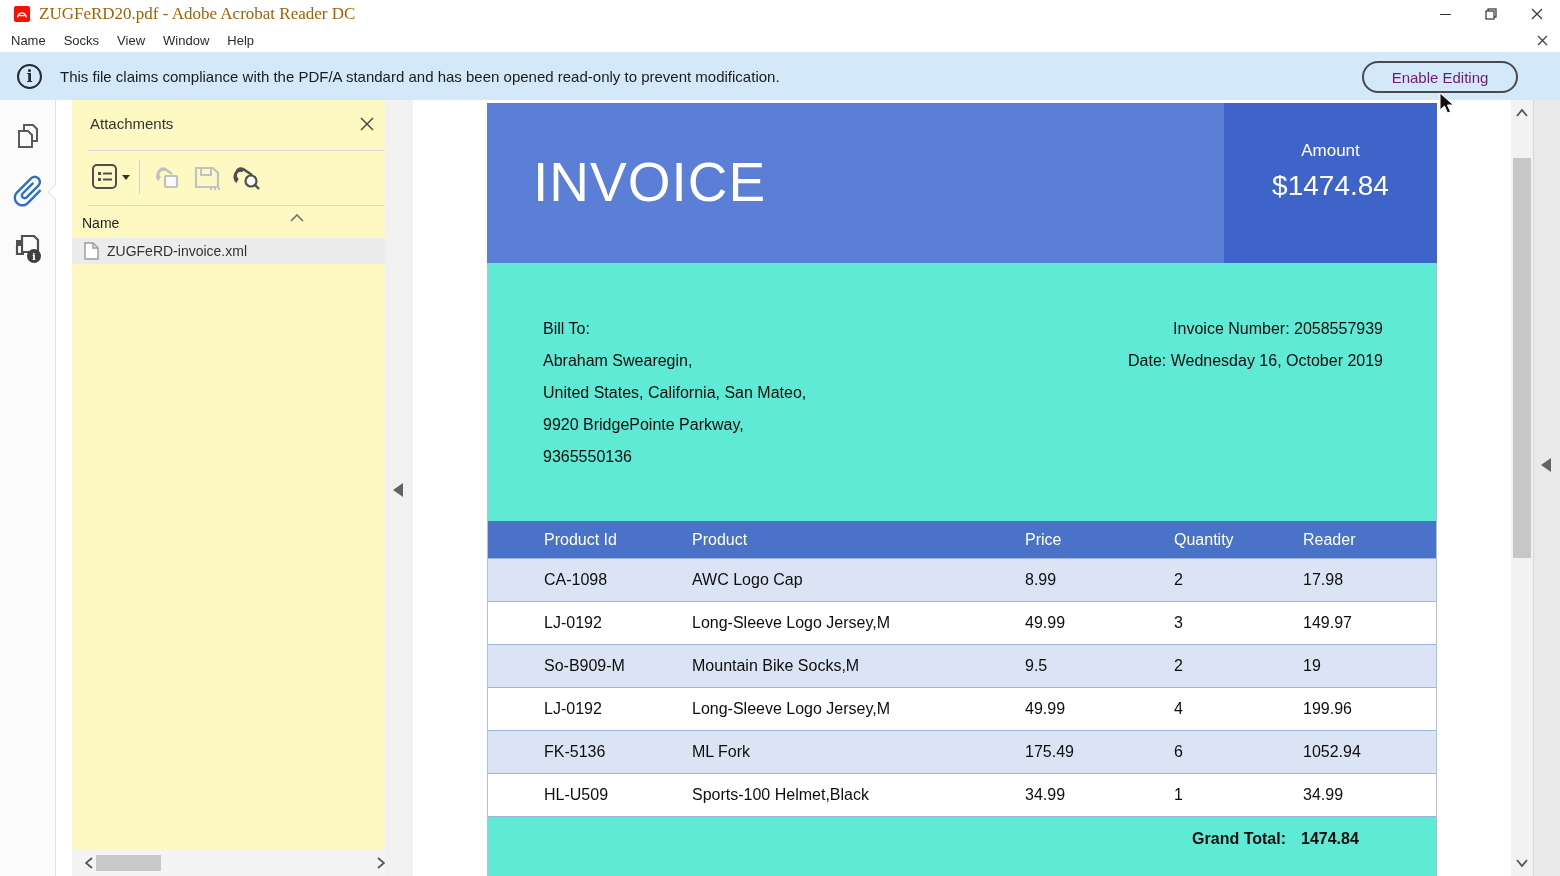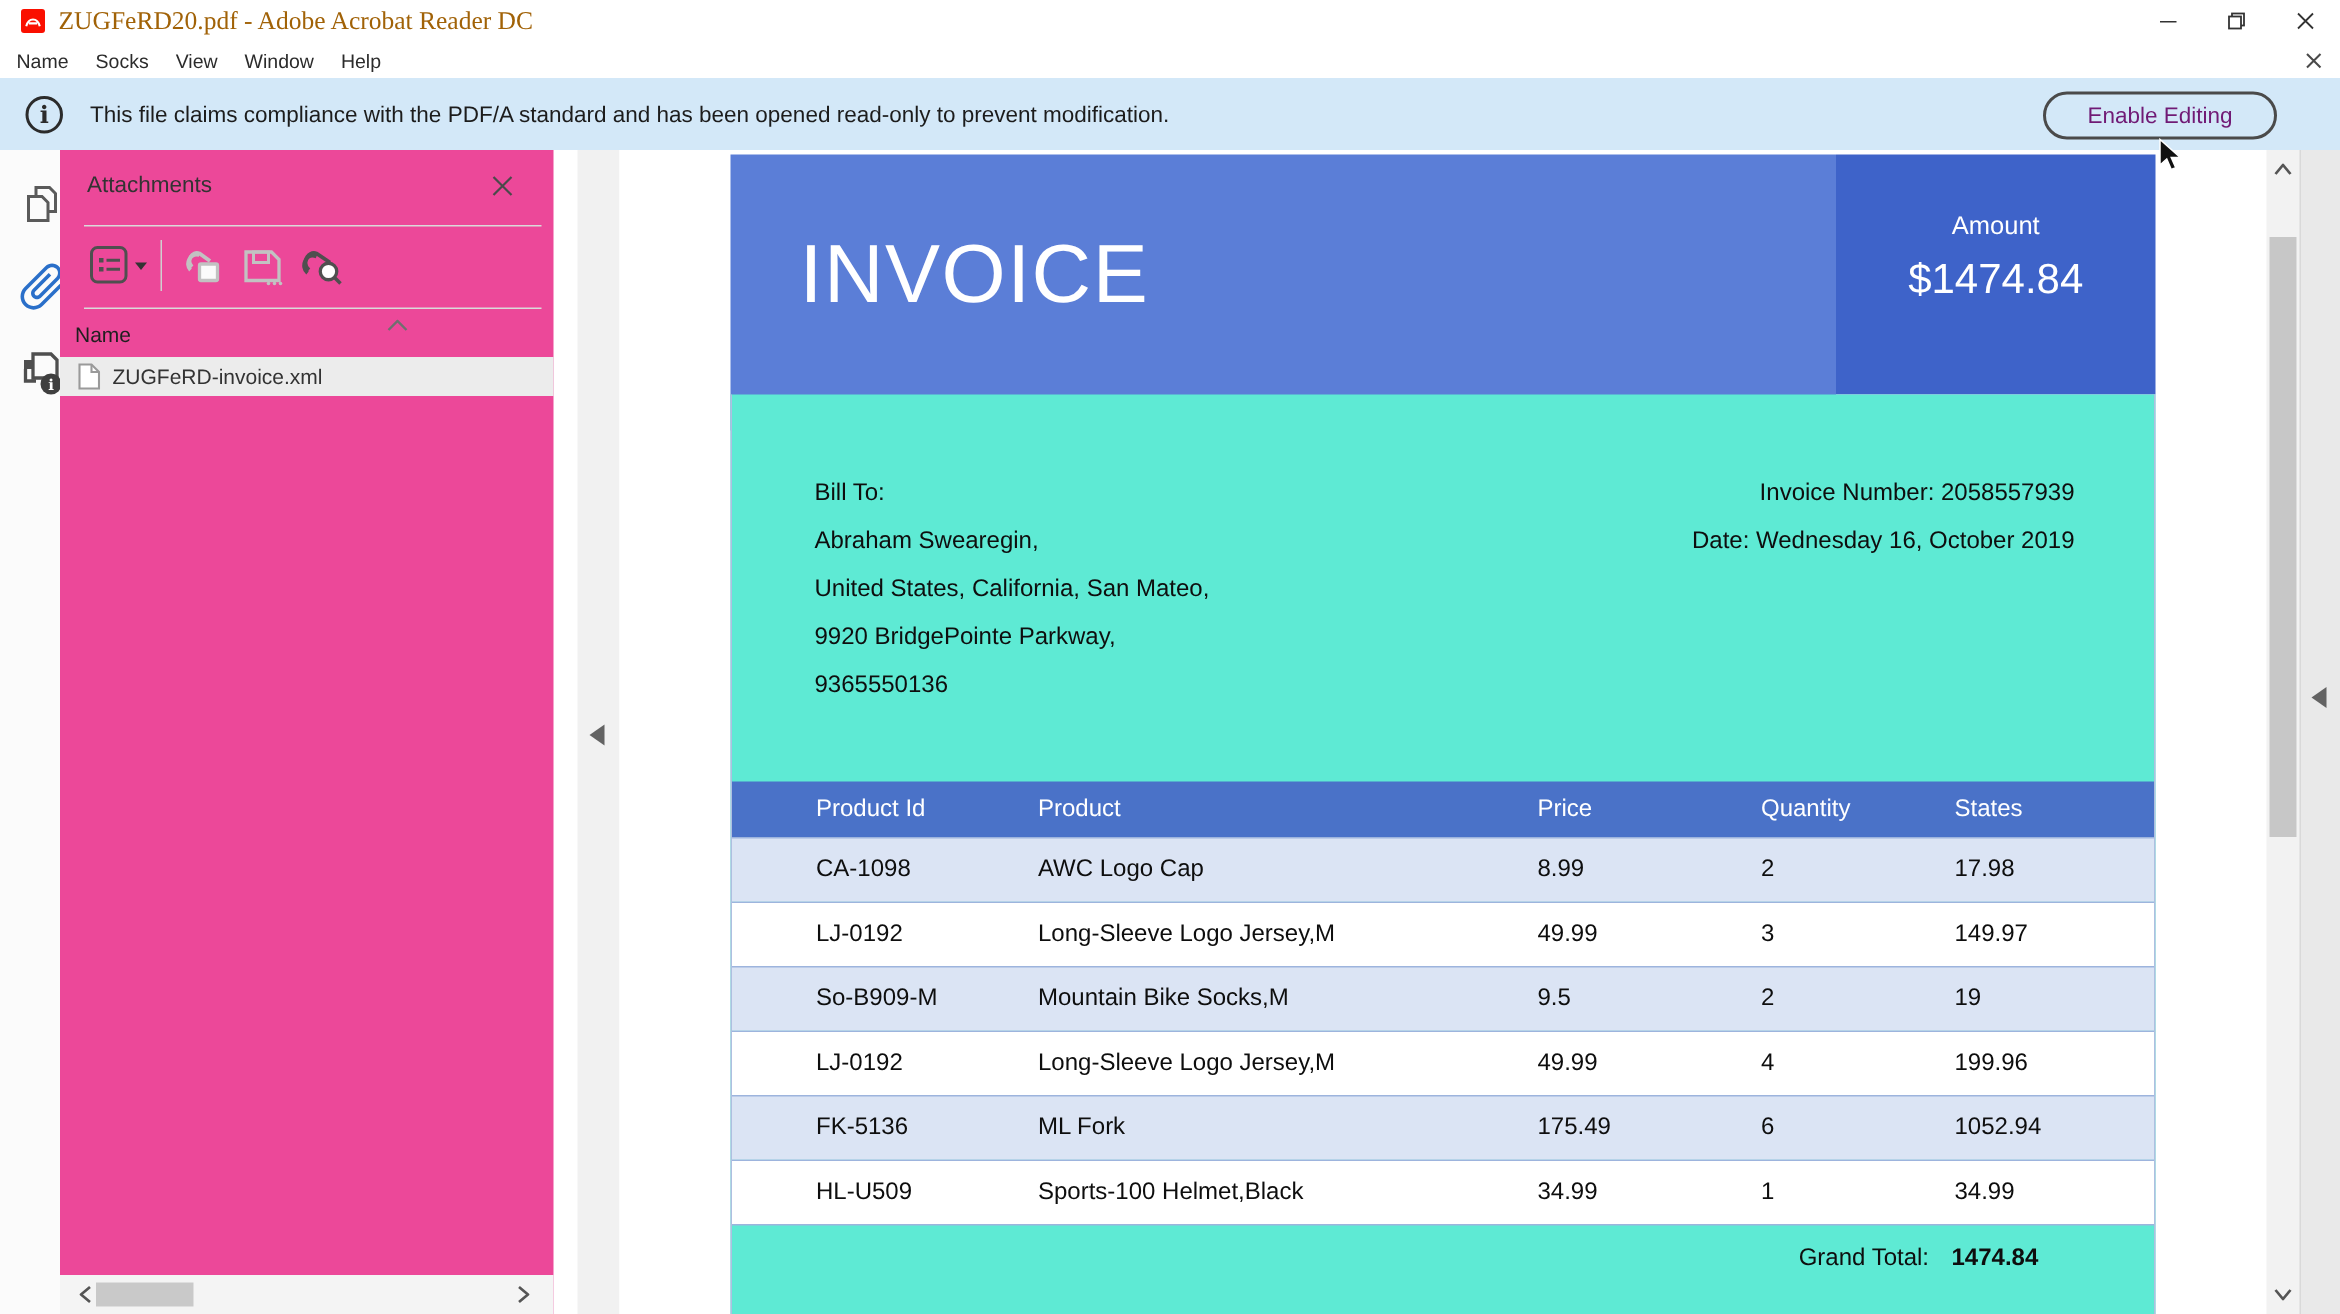--- a/index.html
+++ b/index.html
@@ -25,21 +25,21 @@
                font-family:"DejaVu Serif", serif; font-size:16px; font-weight:bold; color:#2b2b2b; flex:0 0 auto; }
   .info-text { margin-left:18px; font-size:15px; color:#1c1c1c; }
   .enable-btn { position:absolute; right:42px; top:9px; width:156px; height:32px; border:2px solid #4a4a4a; border-radius:17px; background:transparent;
                 font-size:15px; color:#701a75; display:flex; align-items:center; justify-content:center; font-family:"Liberation Sans", sans-serif; }
   
   .iconstrip { position:absolute; top:100px; left:0; width:56px; bottom:0; background:#fbfbfb; border-right:1px solid #e2e2e2; }
   .strip-icon { position:absolute; left:0; width:56px; display:flex; justify-content:center; }
   .strip-notch { position:absolute; right:-7px; top:86px; width:12px; height:12px; background:#fff; transform:rotate(45deg);
                  border-left:1px solid #e2e2e2; border-bottom:1px solid #e2e2e2; }
   
-  .attachments { position:absolute; top:100px; left:40px; width:329px; bottom:0; background:#ec4899; }
+  .attachments { position:absolute; top:100px; left:72px; width:329px; bottom:0; background:#fef9c3; }
   .att-title { position:absolute; left:18px; top:15px; font-size:15px; color:#333; }
   .att-close { position:absolute; right:26px; top:16px; width:16px; height:16px; display:flex; align-items:center; justify-content:center; }
   .att-div { position:absolute; left:16px; right:8px; border-top:1px solid #dadada; }
   .att-toolbar { position:absolute; top:50px; left:0; right:0; height:55px; }
   .tb-sep { position:absolute; left:67px; top:10px; height:34px; border-left:1px solid #cfcfcf; }
   .name-label { position:absolute; left:10px; top:115px; font-size:14px; color:#1f1f1f; }
   .sort-chevron { position:absolute; left:218px; top:108px; }
   .file-row { position:absolute; top:138px; left:0; right:0; height:26px; background:#ececec; display:flex; align-items:center; }
   .file-name { margin-left:8px; font-size:14px; color:#333; }
   .h-scrollbar { position:absolute; bottom:0; left:0; right:0; height:26px; background:#f4f4f4; }
@@ -60,21 +60,21 @@
   .bill-to { position:absolute; left:55px; top:50px; font-size:16px; line-height:32px; color:#0e0e0e; }
   .bill-to div { white-space:nowrap; }
   .meta { position:absolute; right:53px; top:50px; text-align:right; font-size:16px; line-height:32px; color:#0e0e0e; }
   .inv-table { position:absolute; top:258px; left:0; right:0; }
   .t-grid { display:grid; grid-template-columns:204px 333px 149px 129px 1fr; align-items:center; }
   .t-grid > :first-child { padding-left:56px; }
   .t-header { height:37px; background:#4a72c8; color:#fff; font-size:16px; }
   .t-row { height:43px; background:#fff; font-size:16px; color:#0e0e0e; border-top:1px solid #9db4dd; }
   .t-row.alt { background:#dbe4f4; }
   .t-bottom { border-top:1px solid #9db4dd; position:relative; height:64px; }
-  .grand-label { position:absolute; right:150px; top:13px; font-size:16px; font-weight:normal; color:#0e0e0e; }
+  .grand-label { position:absolute; right:150px; top:13px; font-size:16px; font-weight:bold; color:#0e0e0e; }
   .grand-value { position:absolute; left:813px; top:13px; font-size:16px; font-weight:bold; color:#0e0e0e; }
   
   .v-scrollbar { position:absolute; top:100px; right:27px; width:22px; bottom:0; background:#f2f2f2; }
   .v-thumb { position:absolute; top:58px; left:2px; right:2px; height:400px; background:#c7c7c7; }
   .v-arrow { position:absolute; left:0; width:22px; height:18px; display:flex; align-items:center; justify-content:center; }
   .right-strip { position:absolute; top:100px; right:0; width:27px; bottom:0; background:#e9e9e9; border-left:1px solid #d9d9d9; }
   
   .cursor { position:absolute; left:1438px; top:92px; z-index:50; }
 </style>
 </head>
@@ -257,21 +257,21 @@
           <div>Invoice Number: 2058557939</div>
           <div>Date: Wednesday 16, October 2019</div>
         </div>
 
         <div class="inv-table">
           <div class="t-grid t-header">
             <span>Product Id</span>
             <span>Product</span>
             <span>Price</span>
             <span>Quantity</span>
-            <span>States</span>
+            <span>Reader</span>
           </div>
           <div class="t-grid t-row alt">
             <span>CA-1098</span>
               <span>AWC Logo Cap</span>
               <span>8.99</span>
               <span>2</span>
               <span>17.98</span>
           </div>
           <div class="t-grid t-row">
             <span>LJ-0192</span>

